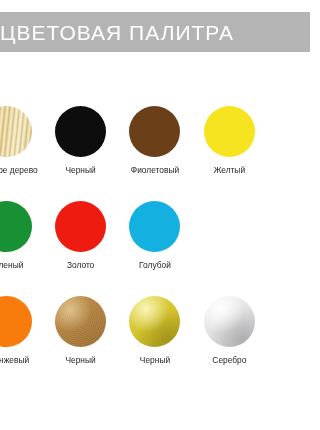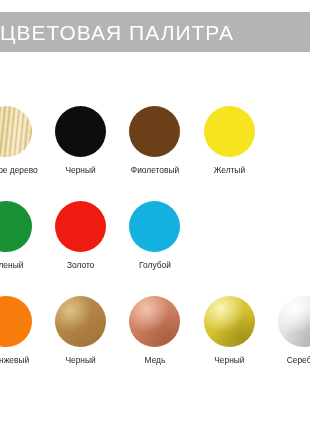--- a/index.html
+++ b/index.html
@@ -166,24 +166,20 @@
     <div class="grid-row">
       <div class="cell">
         <div class="swatch" style="background:#f87c0c"></div>
         <div class="swatch-label">Оранжевый</div>
       </div>
       <div class="cell">
         <div class="swatch finish-bronze"></div>
         <div class="swatch-label">Черный</div>
       </div>
       <div class="cell">
-        <div class="swatch finish-copper"></div>
-        <div class="swatch-label">Медь</div>
-      </div>
-      <div class="cell">
         <div class="swatch finish-gold"></div>
         <div class="swatch-label">Черный</div>
       </div>
       <div class="cell">
         <div class="swatch finish-silver"></div>
         <div class="swatch-label">Серебро</div>
       </div>
     </div>
 
   </div>

